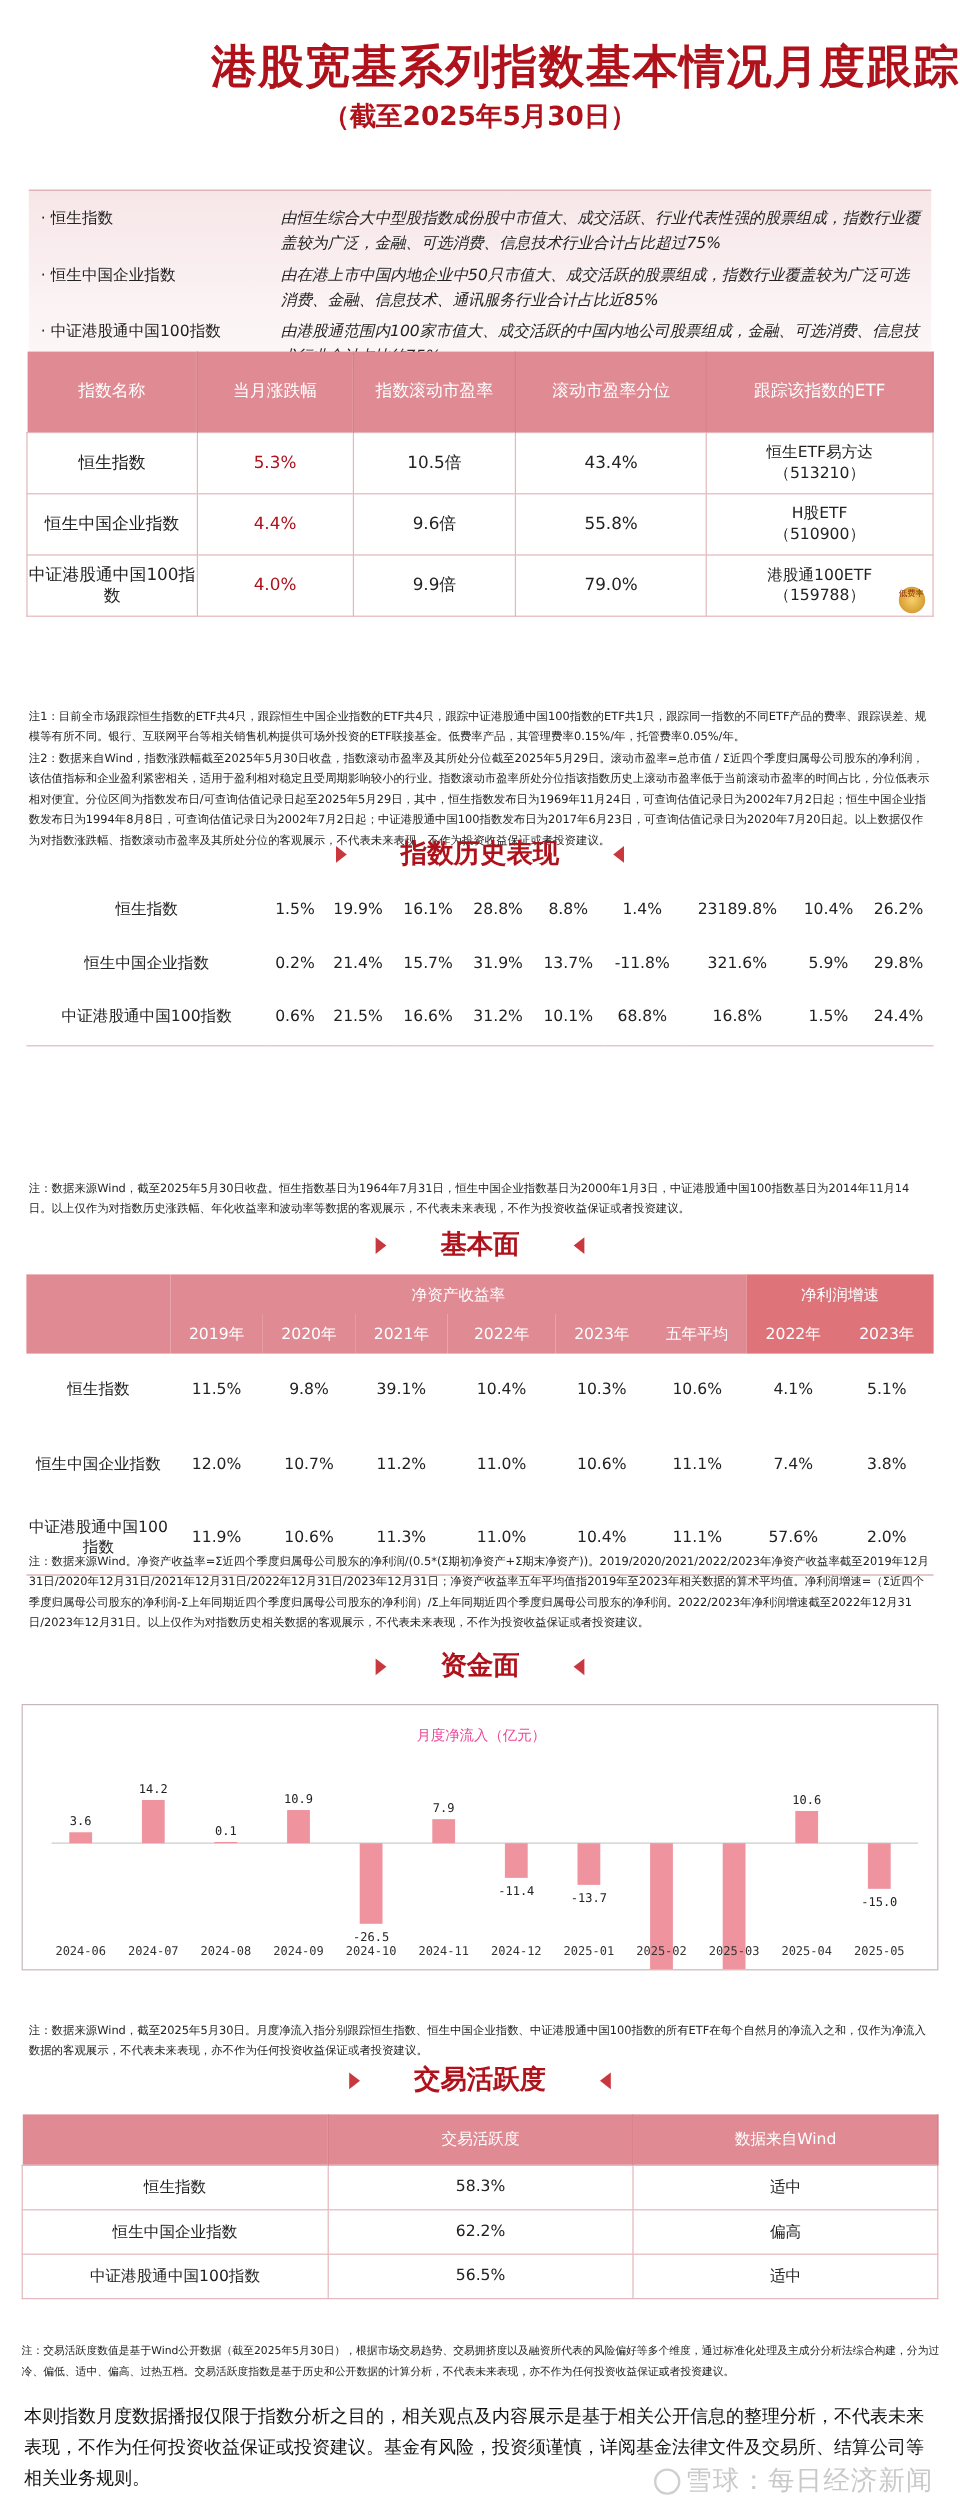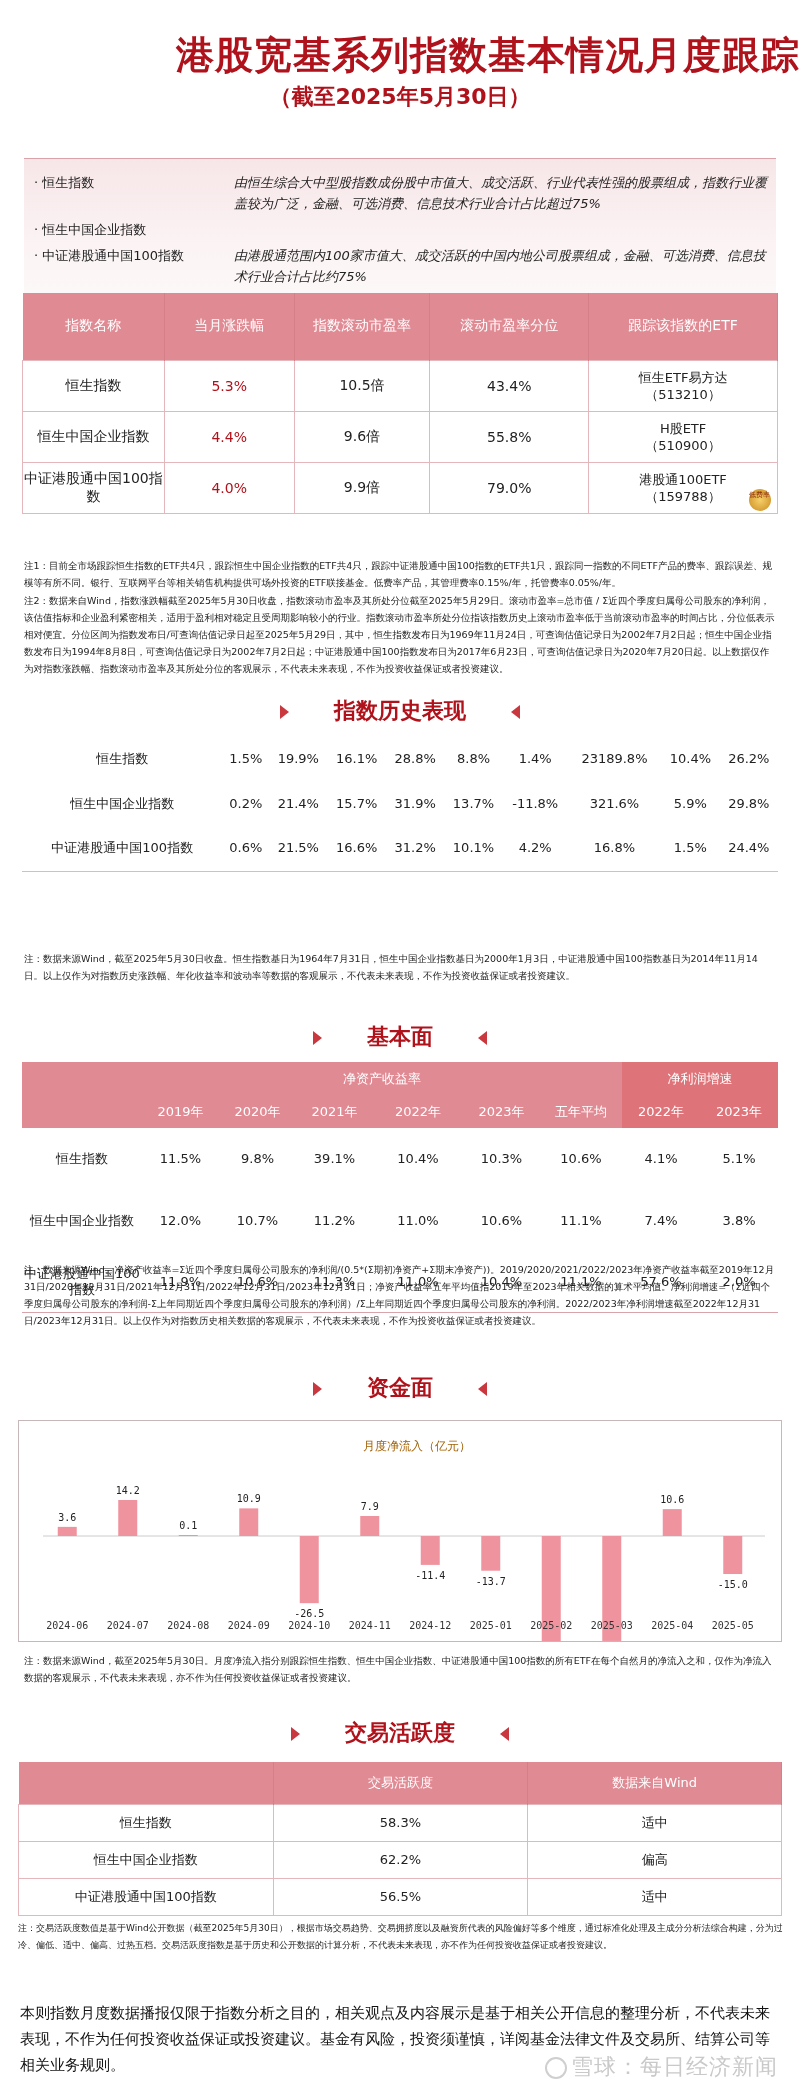--- a/index.html
+++ b/index.html
@@ -11,56 +11,57 @@
   .intro-row .nm { width: 200px; flex: none; }
   .intro-row .nm::before { content: "· "; }
   .intro-row .desc { flex: 1; font-style: italic; }
   table { border-collapse: collapse; }
   .tbl1 { position: absolute; top: 293px; left: 22px; width: 756px; font-size: 14px; }
   .tbl1 th { background: #e08a94; color: #fff; font-weight: normal; height: 67px; border-right: 1px solid #d77f89; font-size: 14px; }
   .tbl1 td { height: 51px; text-align: center; border: 1px solid #e3b7bc; }
   .tbl1 td.red { color: #b0121b; }
   .tbl1 .etf { line-height: 17px; font-size: 13px; position: relative; }
   .badge { position: absolute; right: 6px; bottom: 2px; width: 22px; height: 22px; border-radius: 50%; background: radial-gradient(circle,#f7cf6a,#c98a1c); color: #8a2a0c; font-size: 7px; line-height: 9px; text-align: left; padding-top: 2px; }
-  .note { position: absolute; left: 24px; width: 752px; font-size: 9.5px; line-height: 17px; color: #222; }
+  .note { position: absolute; left: 24px; width: 752px; font-size: 9.5px; line-height: 17px; color: #222; margin-top: 32px; }
   .sec-head { position: absolute; left: 0; width: 800px; text-align: center; color: #b0121b; font-size: 22px; font-weight: bold; }
   .sec-head .arr-l, .sec-head .arr-r { display: inline-block; width: 0; height: 0; border-top: 7px solid transparent; border-bottom: 7px solid transparent; vertical-align: middle; margin: 0 45px; }
   .sec-head .arr-l { border-left: 9px solid #c9373f; }
   .sec-head .arr-r { border-right: 9px solid #c9373f; }
   .tbl2 { position: absolute; top: 736px; left: 22px; width: 756px; font-size: 13px; }
   .tbl2 th { background: #e08a94; color: #fff; font-weight: normal; height: 74px; line-height: 16px; font-size: 13px; }
   .tbl2 th.dark { background: #de7479; }
   .tbl2 td { text-align: center; height: 45px; line-height: 16px; }
   .tbl2 tr.last td { border-bottom: 1px solid #e3b7bc; }
   .tbl3 { position: absolute; top: 1062px; left: 22px; width: 756px; font-size: 13px; }
   .tbl3 th { background: #e08a94; color: #fff; font-weight: normal; height: 33px; font-size: 13px; }
   .tbl3 th.dark { background: #de7479; }
   .tbl3 td { text-align: center; height: 41px; line-height: 16px; }
   .tbl3 tr.last td { border-bottom: 1px solid #d6a4a9; }
   .chart-box { position: absolute; top: 1420px; left: 18px; width: 764px; height: 222px; border: 1px solid #c8b7b9; background: #fff; }
-  .chart-title { position: absolute; top: 17px; left: 16px; width: 764px; text-align: center; font-size: 12px; color: #a16207; }
+  .chart-title { position: absolute; top: 17px; left: 0; width: 764px; text-align: center; font-size: 12px; color: #ec4899; }
   .tbl4 { position: absolute; top: 1762px; left: 18px; width: 764px; font-size: 13px; }
   .tbl4 th { background: #e08a94; color: #fff; font-weight: normal; height: 42px; border-right: 1px solid #d77f89; }
   .tbl4 td { text-align: center; height: 37px; border: 1px solid #e3b7bc; }
   .disclaimer { position: absolute; top: 2000px; left: 20px; width: 762px; font-size: 15px; line-height: 26px; color: #111; }
   .watermark { position: absolute; top: 2052px; left: 545px; font-size: 22px; color: #c9c9c9; letter-spacing: 1px; }
 </style>
 </head>
 <body>
 
 <div class="title">港股宽基系列指数基本情况月度跟踪</div>
 <div class="subtitle">（截至2025年5月30日）</div>
 
 <div class="intro">
   <div class="intro-row">
     <div class="nm">恒生指数</div>
     <div class="desc">由恒生综合大中型股指数成份股中市值大、成交活跃、行业代表性强的股票组成，指数行业覆盖较为广泛，金融、可选消费、信息技术行业合计占比超过75%</div>
   </div>
   <div class="intro-row">
     <div class="nm">恒生中国企业指数</div>
+    <div class="desc">由在港上市中国内地企业中50只市值大、成交活跃的股票组成，指数行业覆盖较为广泛可选消费、金融、信息技术、通讯服务行业合计占比近85%</div>
   </div>
   <div class="intro-row">
     <div class="nm">中证港股通中国100指数</div>
     <div class="desc">由港股通范围内100家市值大、成交活跃的中国内地公司股票组成，金融、可选消费、信息技术行业合计占比约75%</div>
   </div>
 </div>
 
 <table class="tbl1">
   <tbody>
       <tr>
@@ -136,21 +137,21 @@
     <td>5.9%</td>
     <td>29.8%</td>
   </tr>
   <tr class="last">
     <td>中证港股通中国100指数</td>
     <td>0.6%</td>
     <td>21.5%</td>
     <td>16.6%</td>
     <td>31.2%</td>
     <td>10.1%</td>
-    <td>4.2%</td>
+    <td>68.8%</td>
     <td>16.8%</td>
     <td>1.5%</td>
     <td>24.4%</td>
   </tr>
 </tbody>
   </table>
 <div class="note" style="top:950px">注：数据来源Wind，截至2025年5月30日收盘。恒生指数基日为1964年7月31日，恒生中国企业指数基日为2000年1月3日，中证港股通中国100指数基日为2014年11月14日。以上仅作为对指数历史涨跌幅、年化收益率和波动率等数据的客观展示，不代表未来表现，不作为投资收益保证或者投资建议。</div>
 
 <div class="sec-head" style="top:1022px">
   <span class="arr-l"></span><span>基本面</span><span class="arr-r"></span>

